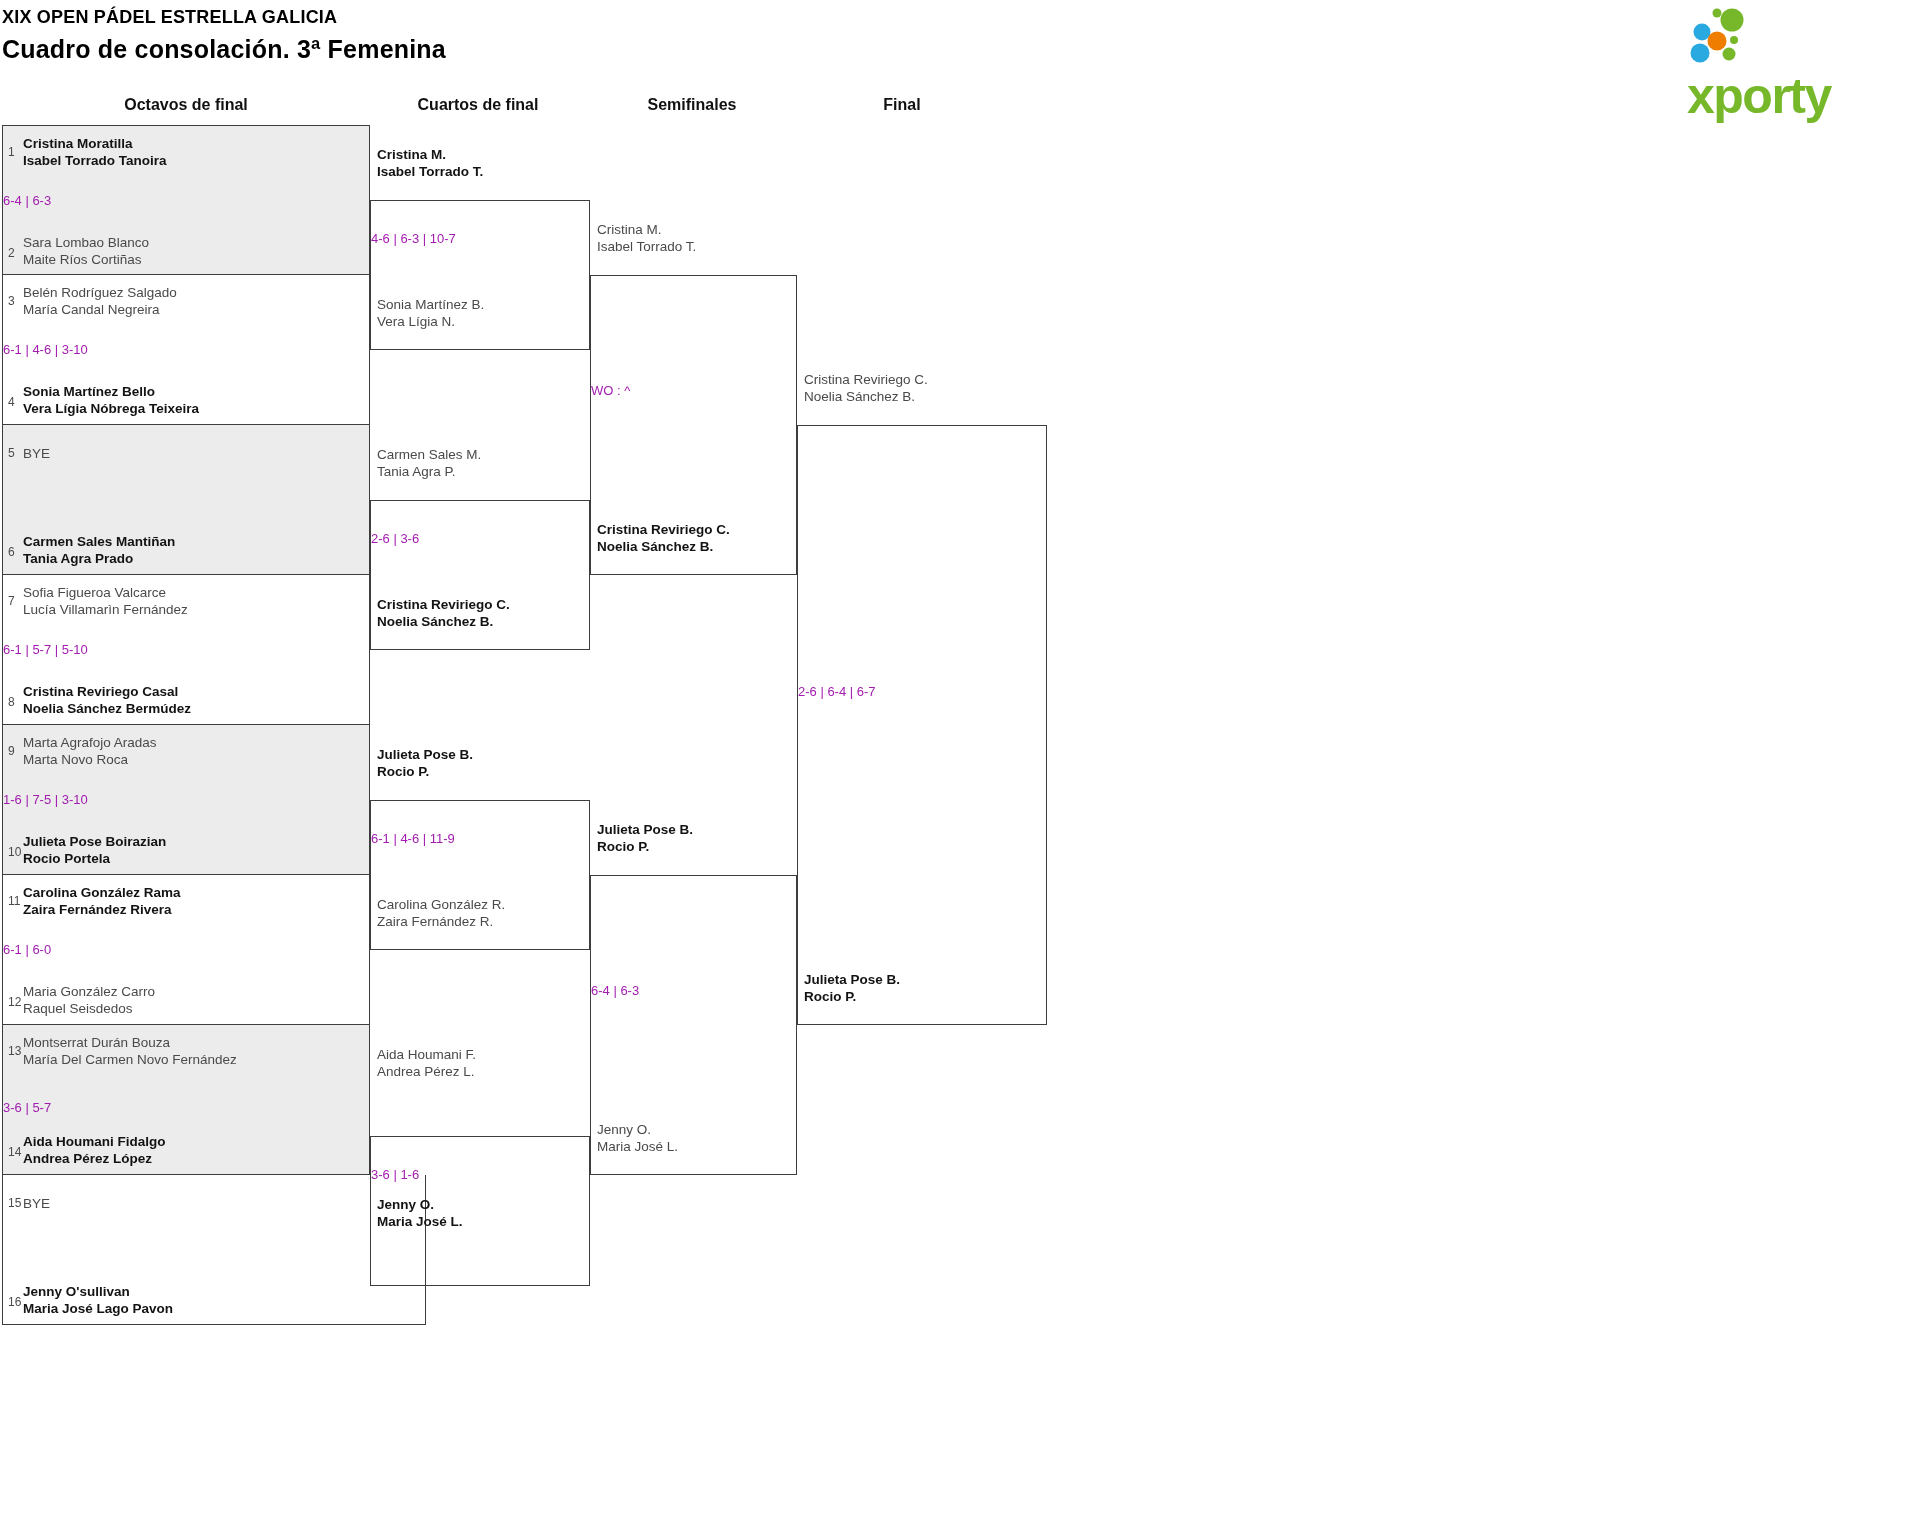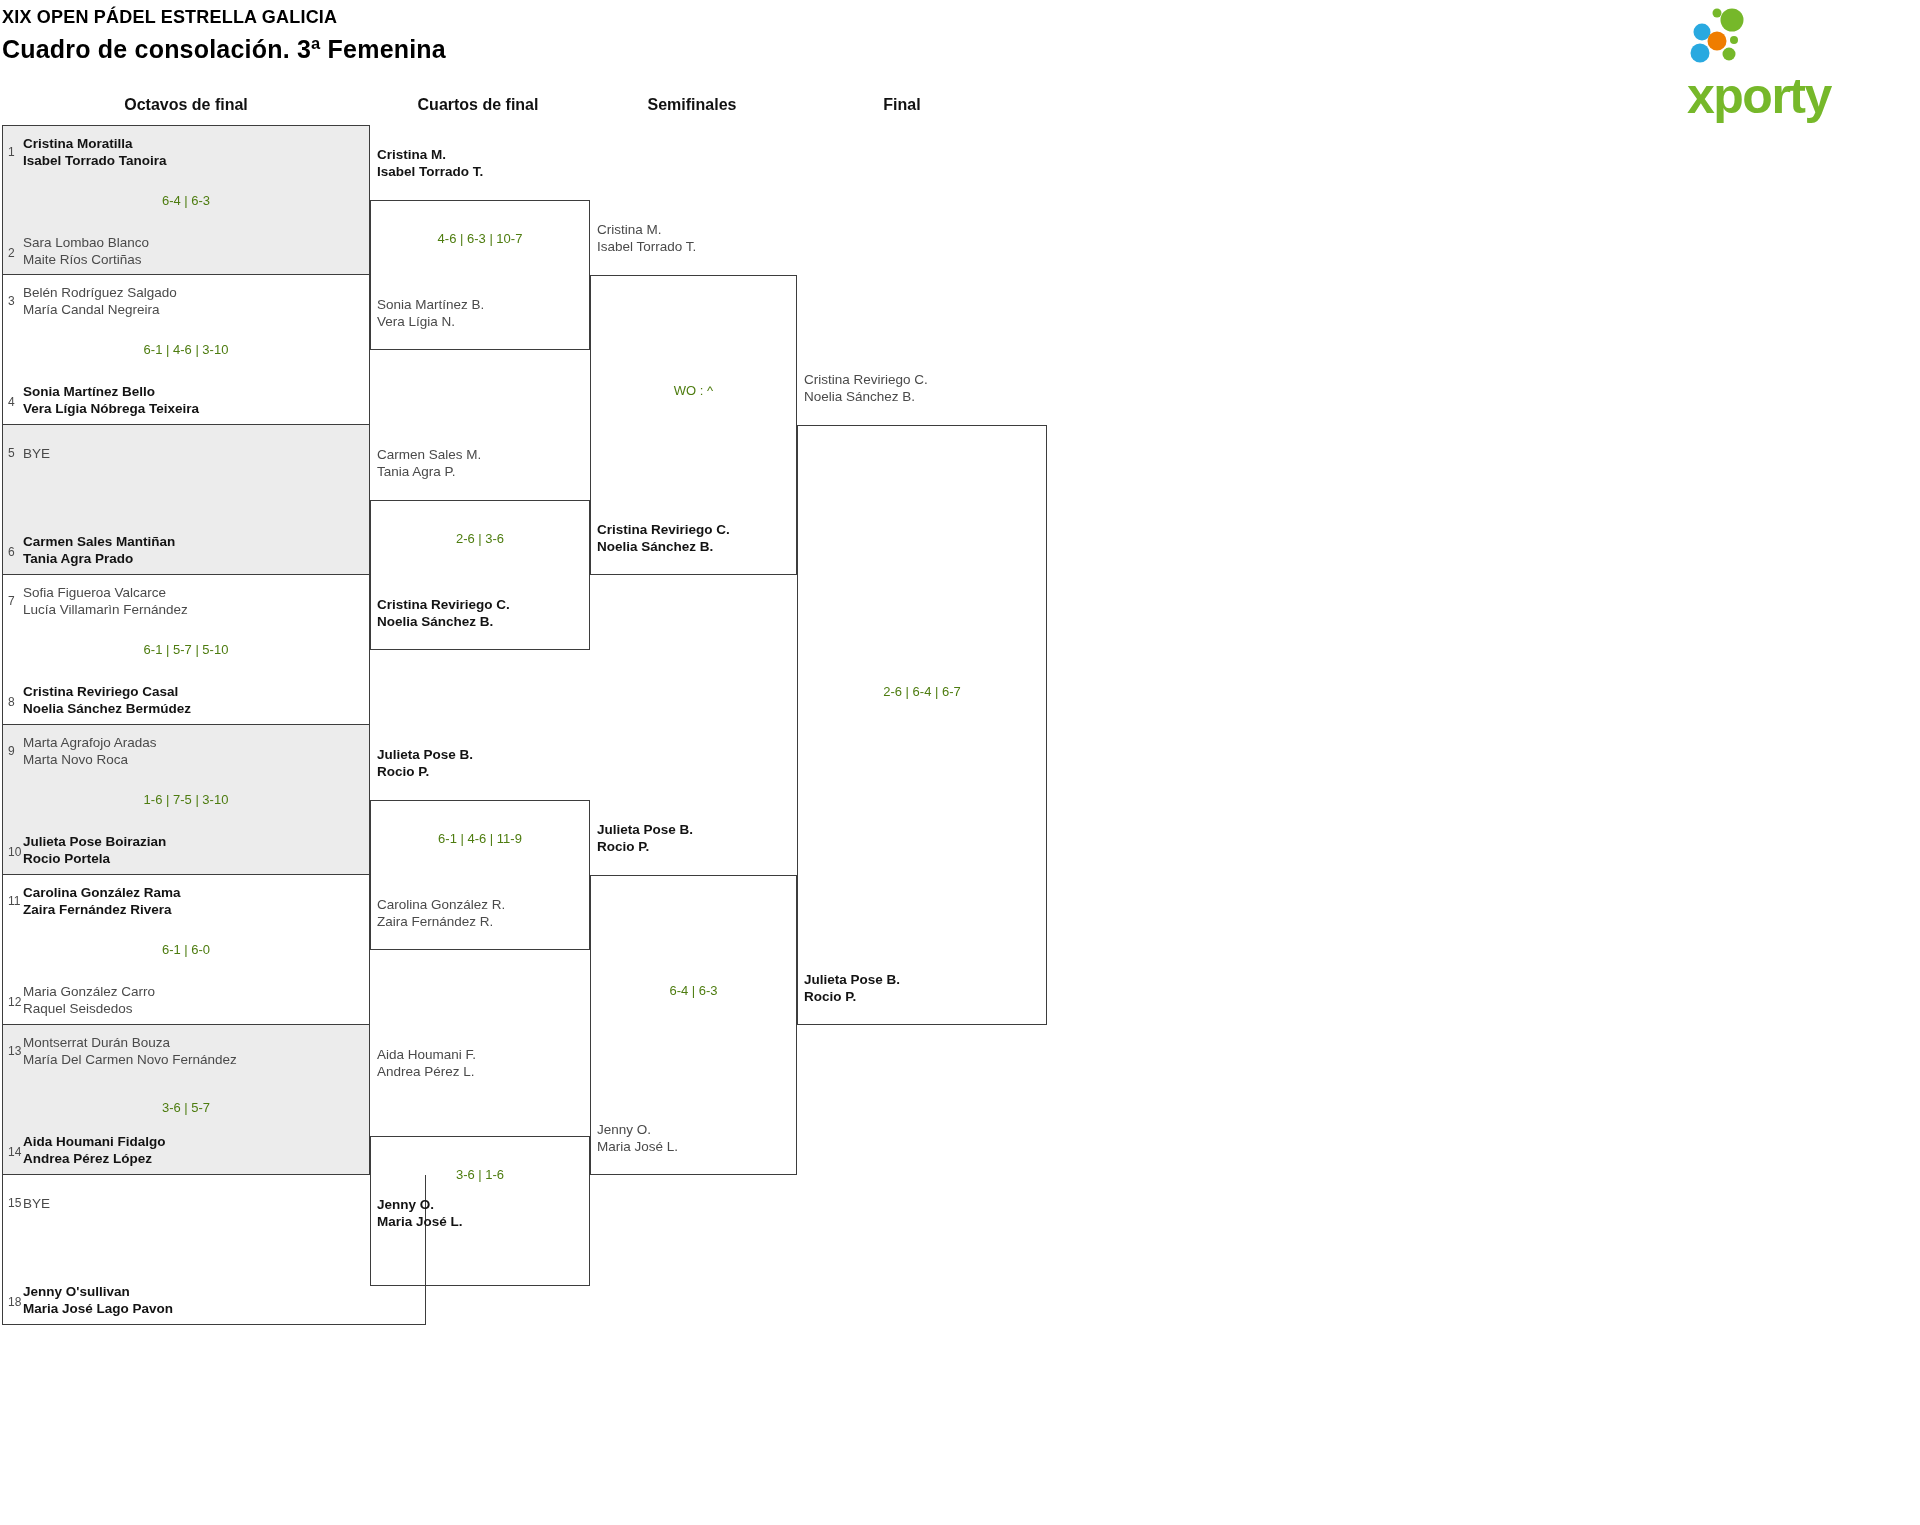--- a/index.html
+++ b/index.html
@@ -15,21 +15,21 @@
   .round-header{top:96px;width:300px;text-align:center;font-size:16px;font-weight:600;color:#111;}
   
   .cell{box-sizing:border-box;border-left:1px solid #3d3d3d;border-right:1px solid #3d3d3d;border-bottom:1px solid #3d3d3d;}
   .cell.first{border-top:1px solid #3d3d3d;}
   .cell.even{background:#ececec;}
   .cell.odd{background:#ffffff;}
   .cbox{box-sizing:border-box;border:1px solid #3d3d3d;background:transparent;}
   .team-line{font-size:13.5px;line-height:17px;color:#4a4a4a;white-space:nowrap;}
   .winner .team-line{font-weight:700;color:#131313;}
   .seed{font-size:12px;line-height:17px;color:#4a4a4a;}
-  .score{font-size:13px;line-height:17px;color:#4d7c0f;text-align:center;white-space:nowrap;}
+  .score{font-size:13px;line-height:17px;color:#a21caf;text-align:left;white-space:nowrap;}
 </style>
 </head>
 <body>
 
 <div class="abs title-line1">XIX OPEN PÁDEL ESTRELLA GALICIA</div>
 <div class="abs title-line2">Cuadro de consolación. 3ª Femenina</div>
 
 <div class="abs logo">
   <svg width="60" height="62" viewBox="0 0 60 62">
     <circle cx="31" cy="10" r="4.5" fill="#76b82a"></circle>
@@ -135,21 +135,21 @@
       <div class="abs winner" style="left: 20px; top: 108px;">
         <div class="team-line">Aida Houmani Fidalgo</div>
         <div class="team-line">Andrea Pérez López</div>
       </div>
     </div>
     <div class="abs cell odd" style="left: 2px; top: 1175px; width: 424px; height: 150px;">
       <div class="abs seed" style="left: 5px; top: 20px; width: 16px;">15</div>
       <div class="abs" style="left: 20px; top: 20px;">
         <div class="team-line">BYE</div>
       </div>
-      <div class="abs seed" style="left: 5px; top: 119px; width: 16px;">18</div>
+      <div class="abs seed" style="left: 5px; top: 119px; width: 16px;">16</div>
       <div class="abs winner" style="left: 20px; top: 108px;">
         <div class="team-line">Jenny O'sullivan</div>
         <div class="team-line">Maria José Lago Pavon</div>
       </div>
     </div>
     <div class="abs cbox" style="left: 370px; top: 200px; width: 220px; height: 150px;">
       <div class="abs score" style="left: 0px; right: 0px; top: 29px;">4-6 | 6-3 | 10-7</div>
     </div>
     <div class="abs winner" style="left: 377px; top: 146px;">
       <div class="team-line">Cristina M.</div>

